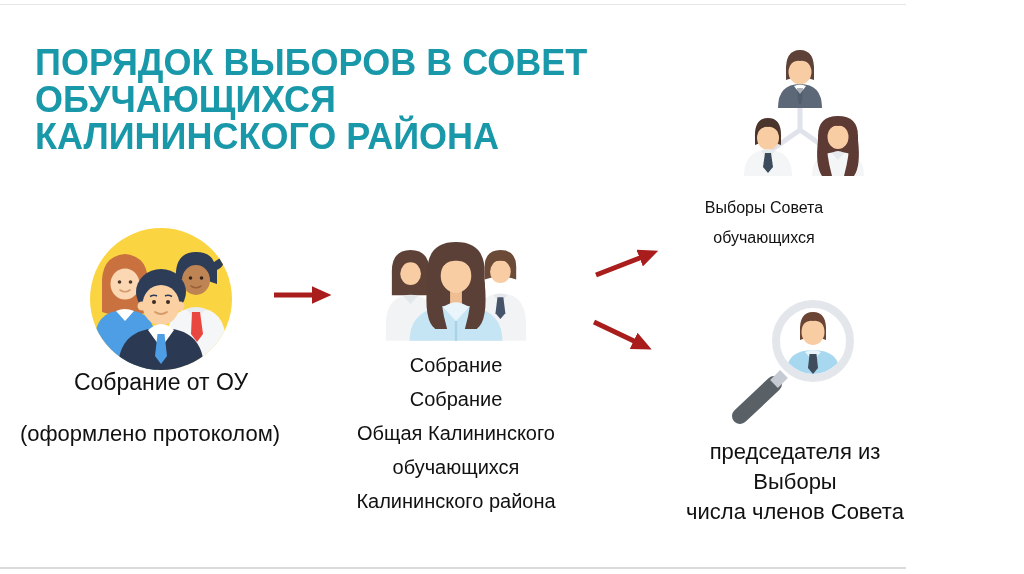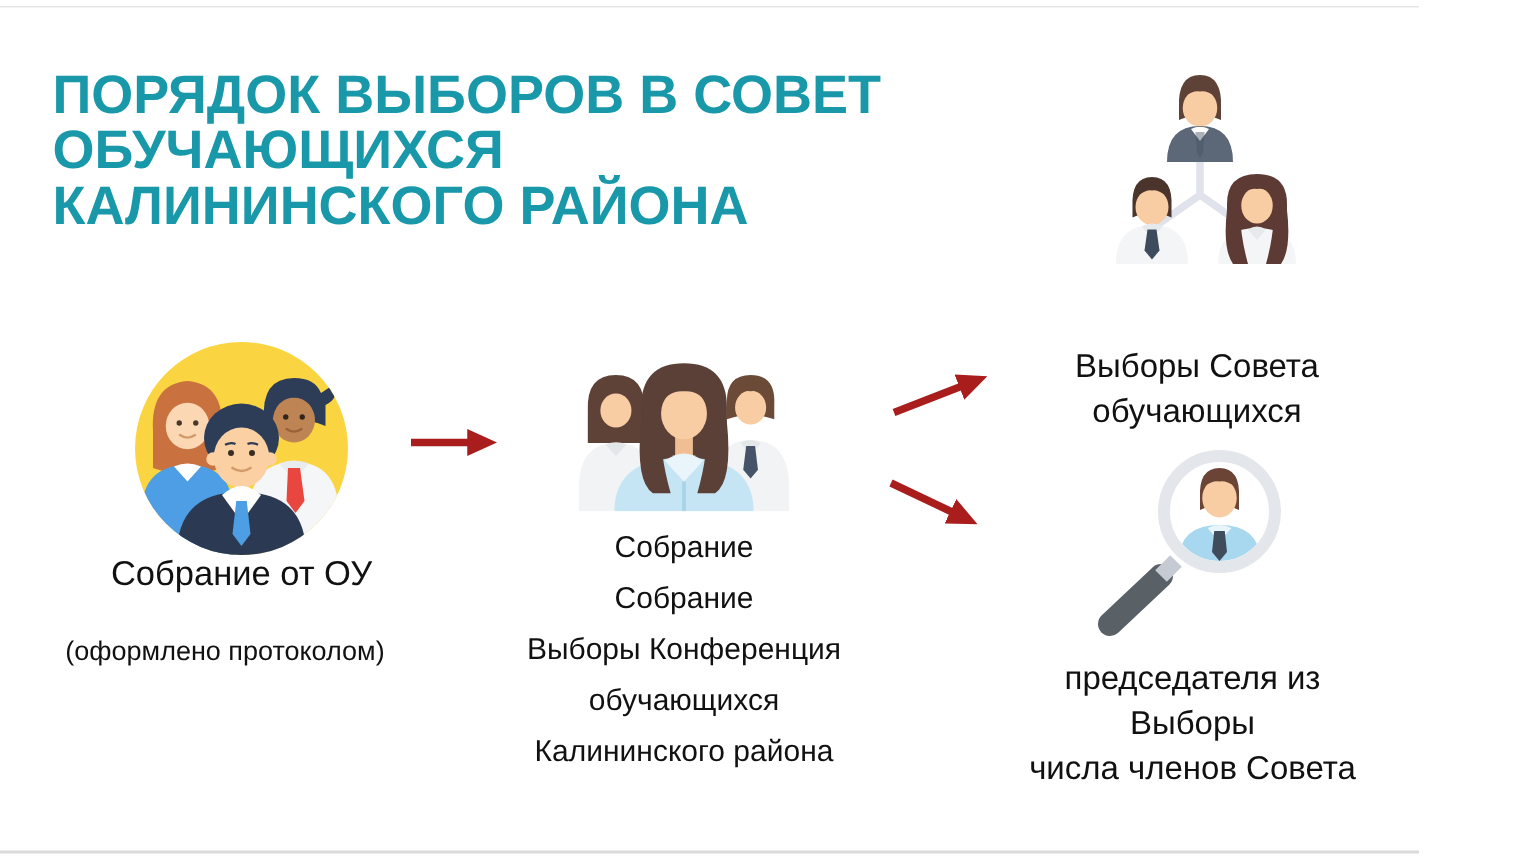--- a/index.html
+++ b/index.html
@@ -7,35 +7,34 @@
     --c-arrow:#A91D1D;
     --c-text:#111111;
   }
   html,body{margin:0;padding:0;background:#ffffff;}
   .slide{
     position:relative;
     width:906px;height:574px;
     background:#ffffff;
     overflow:hidden;
     font-family:"Liberation Sans", sans-serif;
-    padding-left:40px;
   }
   .abs{position:absolute;}
   .hairline{left:0;width:1024px;background:#E6E6E6;}
   .title{
     left:35px;top:44px;width:620px;
     color:var(--c-title,#1898A8);
     font-size:36px;font-weight:700;line-height:37px;
     letter-spacing:0px;
   }
   .txt{color:var(--c-text,#111);text-align:center;}
   .lbl-delegates{left:30px;top:368px;width:262px;font-size:23px;line-height:28px;}
-  .note-delegates{left:8px;top:422px;width:284px;font-size:18px;line-height:24px;}
+  .note-delegates{left:8px;top:422px;width:284px;font-size:22px;line-height:24px;}
   .lbl-assembly{left:330px;top:348px;width:252px;font-size:20px;line-height:34px;}
-  .lbl-council{left:658px;top:193px;width:280px;font-size:22px;line-height:30px;margin-top:36px;}
+  .lbl-council{left:624px;top:193px;width:280px;font-size:16px;line-height:30px;}
   .lbl-chair{left:645px;top:437px;width:300px;font-size:22px;line-height:30px;}
   .arrow-stroke{stroke:var(--c-arrow,#A91D1D);}
   .arrow-fill{fill:var(--c-arrow,#A91D1D);}
   svg{display:block;}
 </style>
 </head>
 <body>
 
 <div class="slide">
 
@@ -117,21 +116,21 @@
     <path d="M104 52 Q108 92 96 100 L84 100 Q92 72 90 52 Z" fill="#5A4036"></path>
     <ellipse cx="75" cy="46" rx="15.5" ry="17.5" fill="#F9CDA3"></ellipse>
     <path d="M58 42 Q58 24 75 24 Q92 24 92 42 Q86 30 75 31 Q64 30 58 42 Z" fill="#5A4036"></path>
     <path d="M62 78 L75 92 L88 78 Q81 73 75 73 Q69 73 62 78 Z" fill="#EAF5FB"></path>
     <path d="M75 92 L75 112" stroke="#A9D3E8" stroke-width="2.5"></path>
   </svg>
 
   <div class="abs txt lbl-assembly">
     <div>Собрание</div>
     <div>Собрание</div>
-    <div>Выборы Конференция</div>
+    <div>Общая Калининского</div>
     <div>обучающихся</div>
     <div>Калининского района</div>
   </div>
 
   <svg class="abs" style="left:740px;top:44px;" width="124" height="132" viewBox="0 0 124 132">
 
     <path d="M60 62 L60 86 M60 86 L30 107 M60 86 L90 107" stroke="#E0E2EC" stroke-width="5" fill="none" stroke-linecap="round" stroke-linejoin="round"></path>
 
     <path d="M46 28 Q45 6 60 6 Q75 6 74 28 L74 36 Q60 30 46 36 Z" fill="#5E4238"></path>
     <ellipse cx="60" cy="28" rx="11.5" ry="12.5" fill="#F9CDA3"></ellipse>

